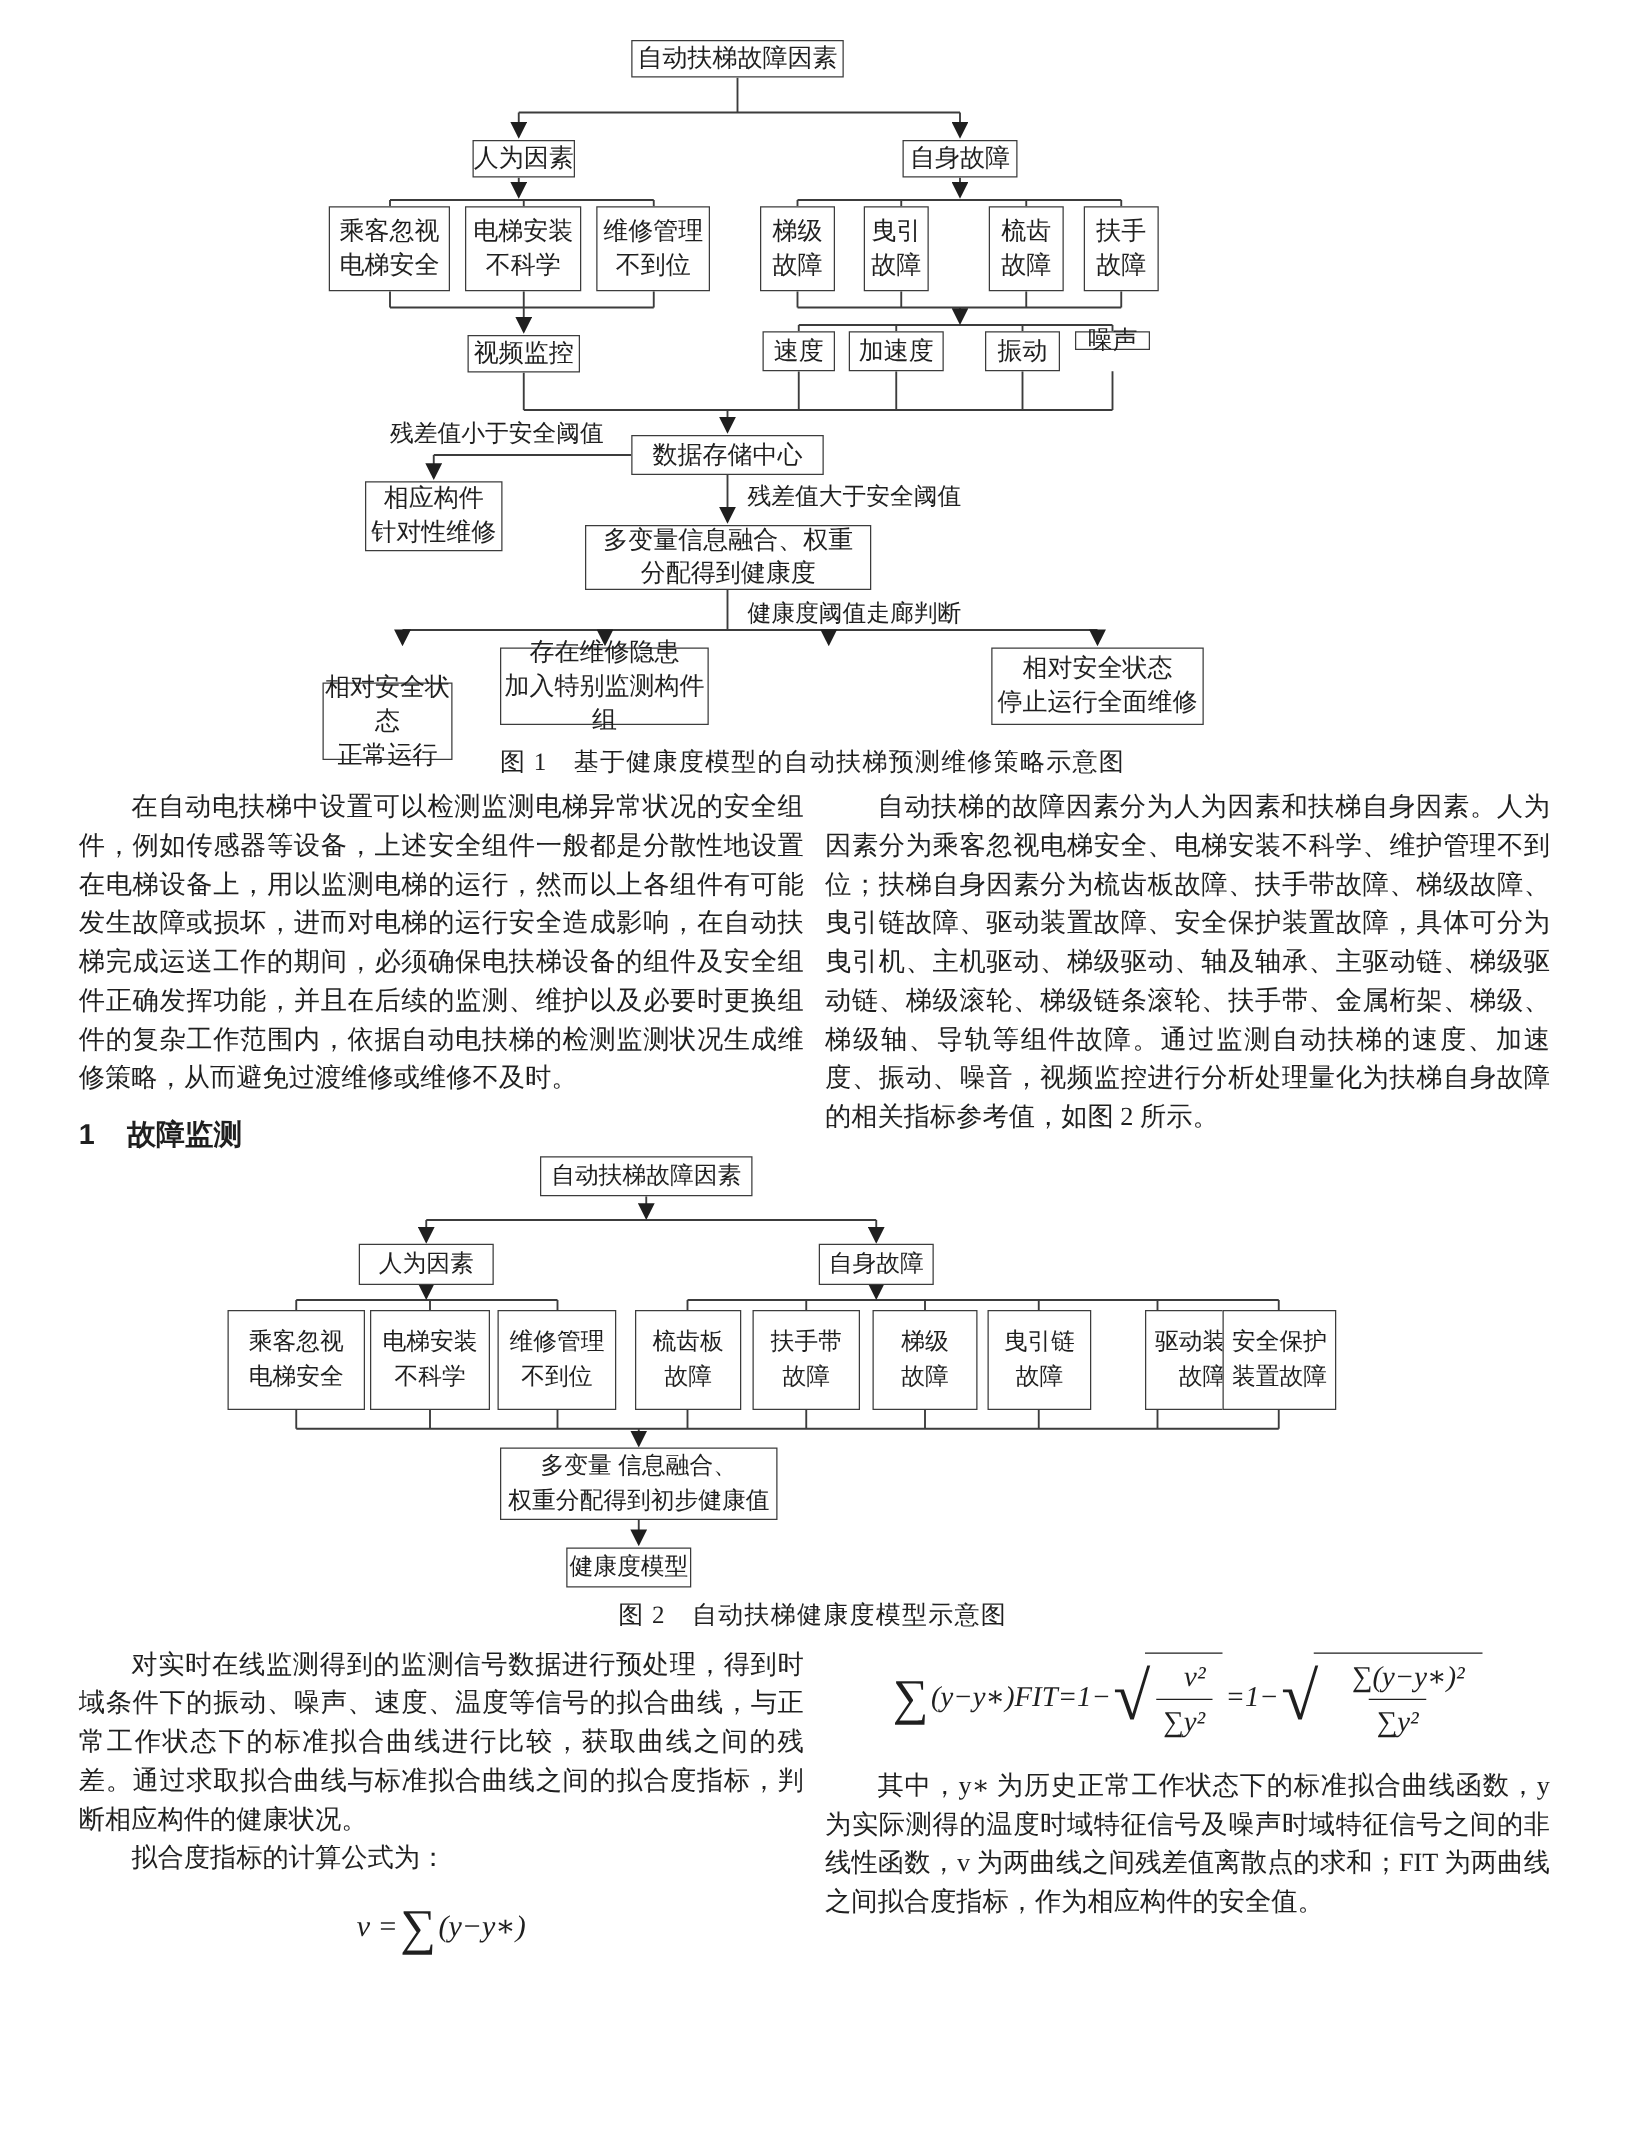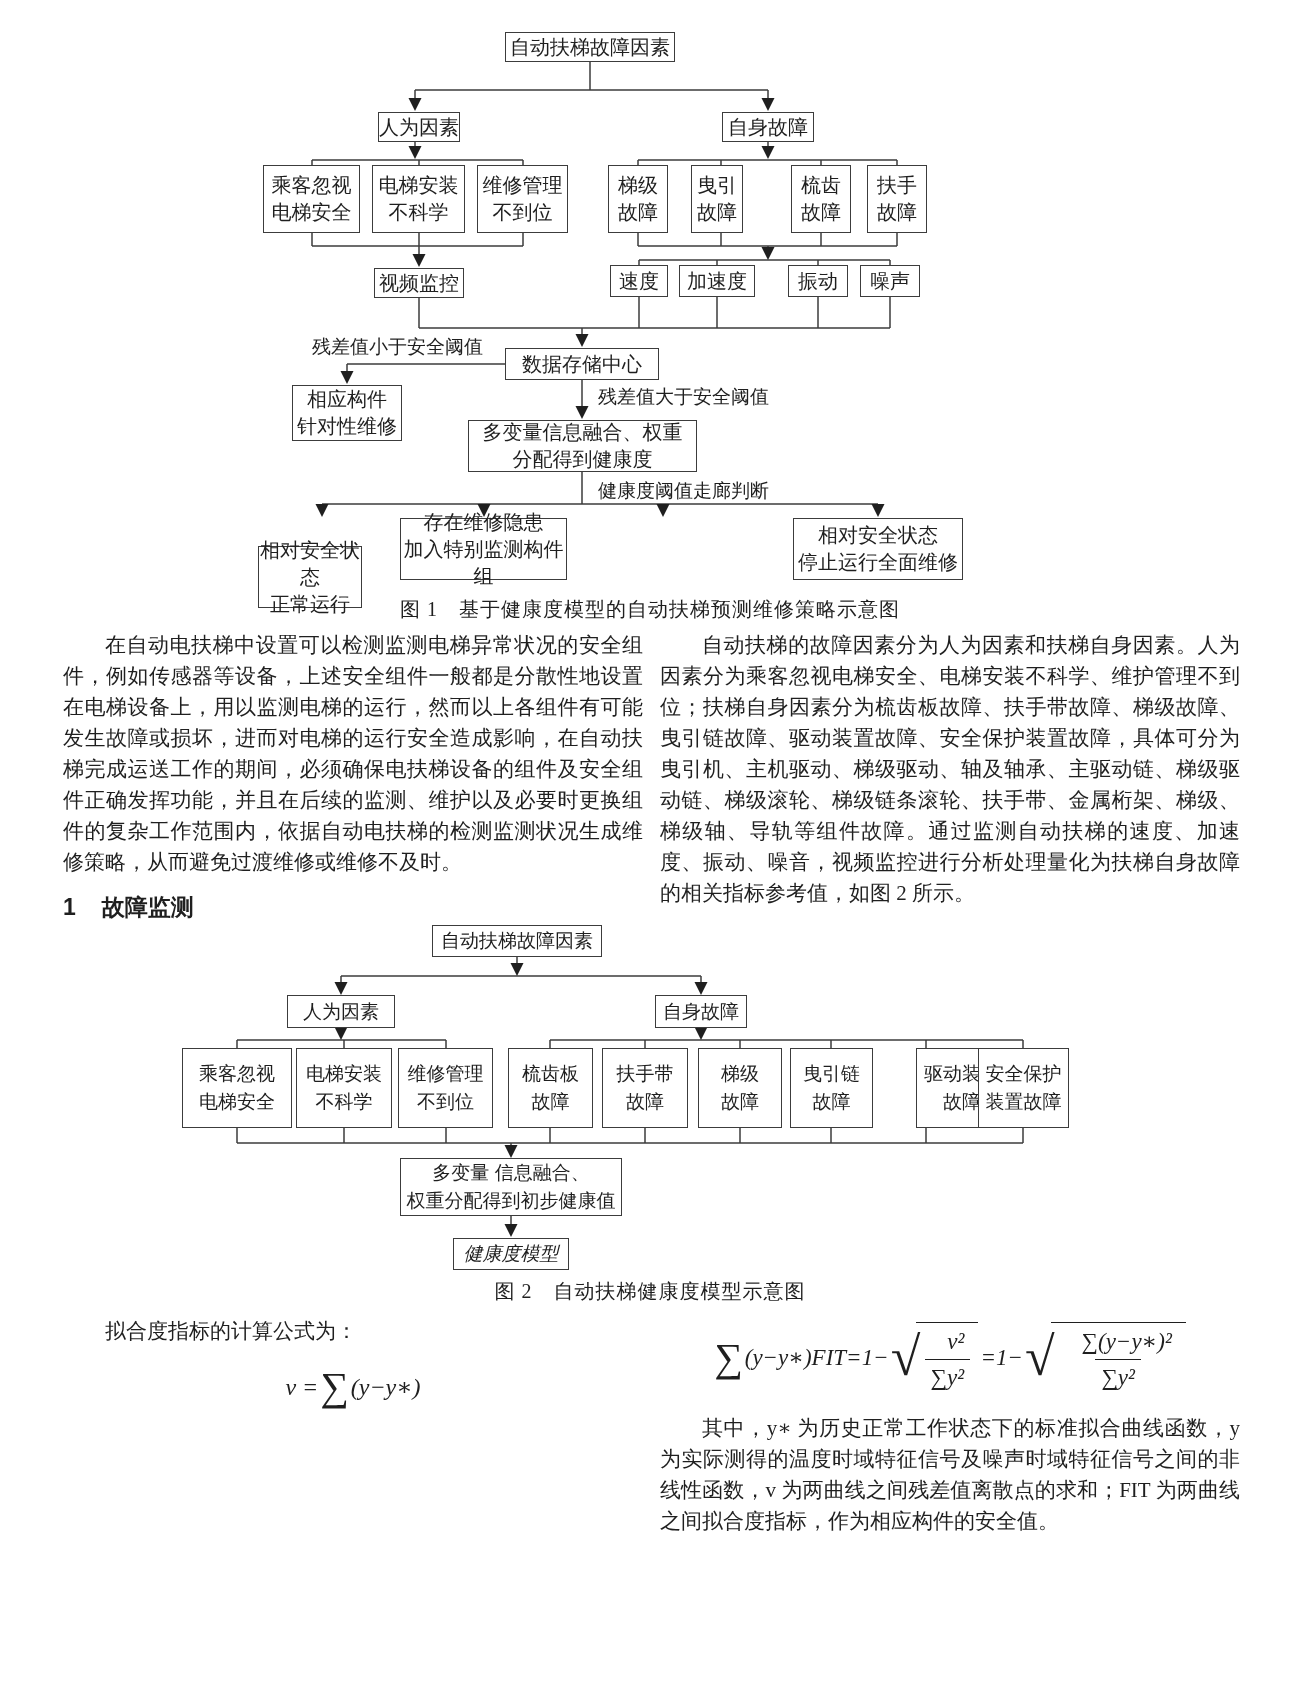--- a/index.html
+++ b/index.html
@@ -101,21 +101,21 @@
 故障</div>
     <div class="node f1node" style="left:691px; top:143px; width:52px; height:68px;">曳引
 故障</div>
     <div class="node f1node" style="left:791px; top:143px; width:60px; height:68px;">梳齿
 故障</div>
     <div class="node f1node" style="left:867px; top:143px; width:60px; height:68px;">扶手
 故障</div>
     <div class="node f1node" style="left:610px; top:243px; width:58px; height:32px;">速度</div>
     <div class="node f1node" style="left:679px; top:243px; width:76px; height:32px;">加速度</div>
     <div class="node f1node" style="left:788px; top:243px; width:60px; height:32px;">振动</div>
-    <div class="node f1node" style="left:860px; top:243px; width:60px; height:32px;">噪声</div>
+    <div class="node f1node" style="left:860px; top:243px; width:60px; height:15px;">噪声</div>
     <div class="node f1node" style="left:505px; top:326px; width:154px; height:32px;">数据存储中心</div>
     <div class="node f1node" style="left:292px; top:363px; width:110px; height:56px;">相应构件
 针对性维修</div>
     <div class="node f1node" style="left:468px; top:398px; width:229px; height:52px;">多变量信息融合、权重
 分配得到健康度</div>
     <div class="node f1node" style="left:258px; top:524px; width:104px; height:62px;">相对安全状态
 正常运行</div>
     <div class="node f1node" style="left:400px; top:496px; width:167px; height:62px;">存在维修隐患
 加入特别监测构件组</div>
     <div class="node f1node" style="left:793px; top:496px; width:170px; height:62px;">相对安全状态
@@ -174,26 +174,27 @@
     <div class="node f2node" style="left:698px; top:130px; width:84px; height:80px;">梯级
 故障</div>
     <div class="node f2node" style="left:790px; top:130px; width:83px; height:80px;">曳引链
 故障</div>
     <div class="node f2node" style="left:916px; top:130px; width:92px; height:80px;">驱动装置
 故障</div>
     <div class="node f2node" style="left:978px; top:130px; width:91px; height:80px;">安全保护
 装置故障</div>
     <div class="node f2node" style="left:400px; top:240px; width:222px; height:58px;">多变量 信息融合、
 权重分配得到初步健康值</div>
-    <div class="node f2node" style="left:453px; top:320px; width:116px; height:32px;font-style:italic;">健康度模型</div>
+    <div class="node f2node" style="left:453px; top:320px; width:100px; height:32px;">健康度模型</div>
 
     <div class="fig-caption" style="top:360px;">图 2　自动扶梯健康度模型示意图</div>
   </div>
 
   <div class="col" style="left:63px; top:1316px;">
+    <p class="indent">对实时在线监测得到的监测信号数据进行预处理，得到时域条件下的振动、噪声、速度、温度等信号的拟合曲线，与正常工作状态下的标准拟合曲线进行比较，获取曲线之间的残差。通过求取拟合曲线与标准拟合曲线之间的拟合度指标，判断相应构件的健康状况。</p>
     <p class="indent">拟合度指标的计算公式为：</p>
     <div class="formula v-formula">
       <span>v =</span>
       <span class="big-sigma">∑</span>
       <span>(y−y∗)</span>
     </div>
   </div>
 
   <div class="col" style="left:660px; top:1316px;">
     <div class="formula fit-wrap">

